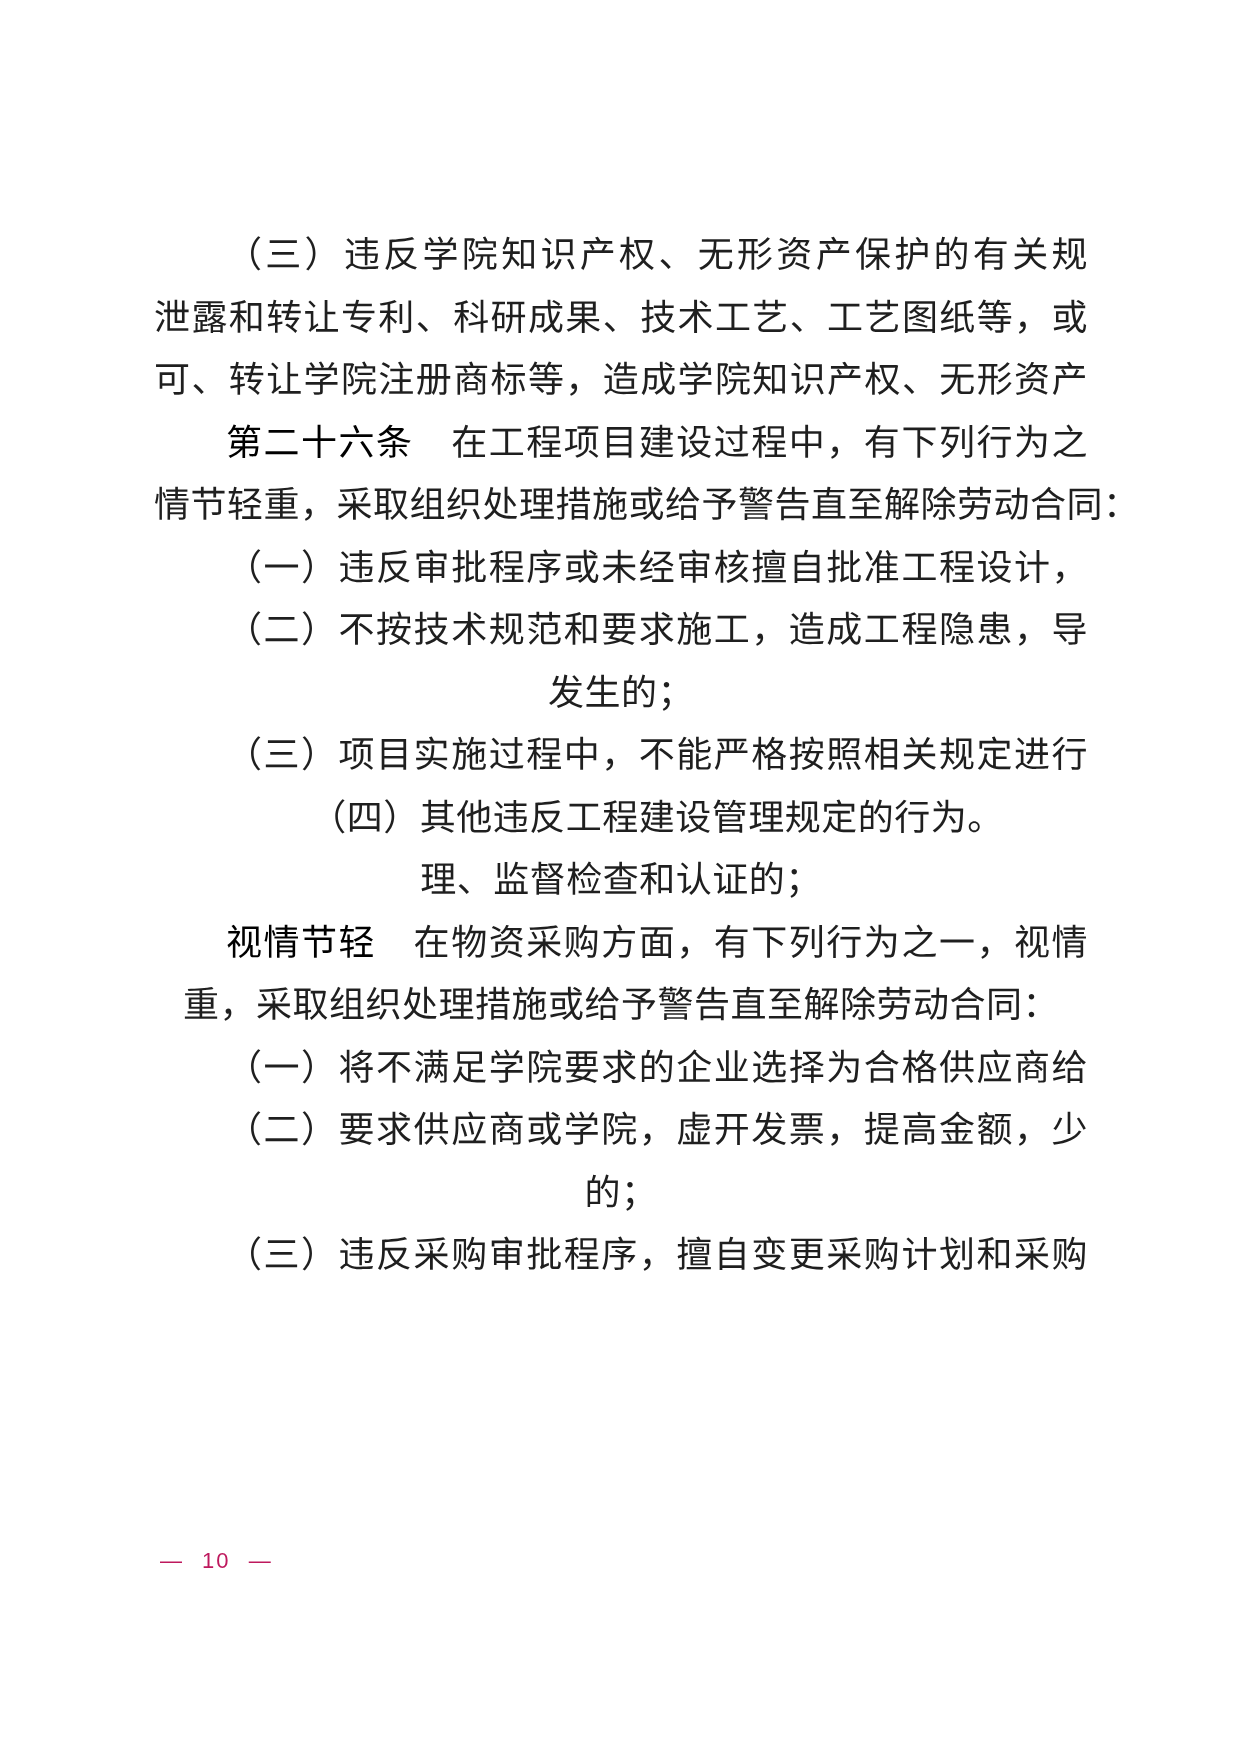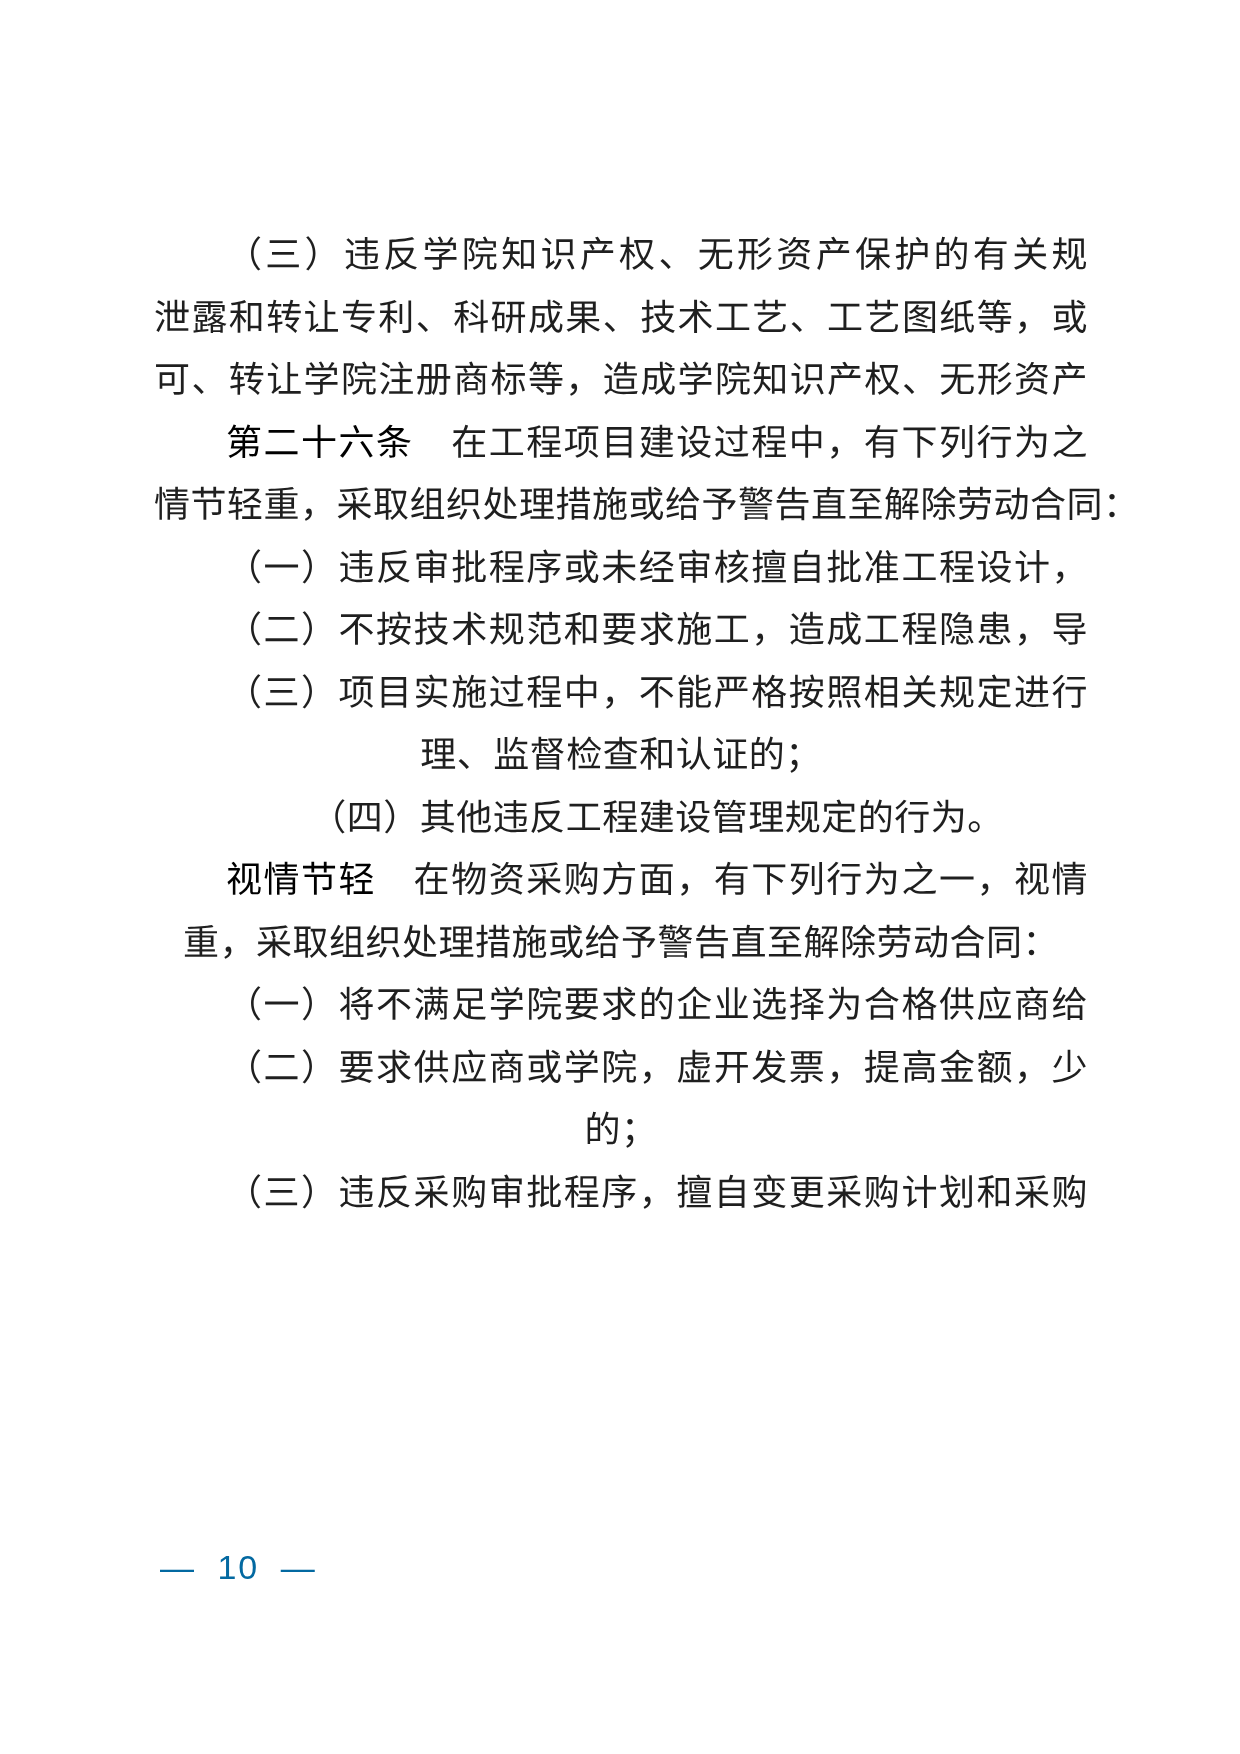--- a/index.html
+++ b/index.html
@@ -44,42 +44,43 @@
   }
   .article-num {
     font-weight: 400;
     color: #000000;
     font-family: "Liberation Sans", "DejaVu Sans", sans-serif;
   }
   .footer {
     position: absolute;
     left: 160px;
     top: 1548px;
-    font-size: 34px;
+    font-size: 22px;
     letter-spacing: 2px;
     word-spacing: 10px;
-    color: #0369a1;
+    color: #be185d;
     font-family: "Liberation Sans", "DejaVu Sans", sans-serif;
   }
 </style>
 </head>
 <body>
 
 <div class="page">
   <div class="content">
       <div class="line indent fill">（三）违反学院知识产权、无形资产保护的有关规定，擅自</div>
       <div class="line fill">泄露和转让专利、科研成果、技术工艺、工艺图纸等，或擅自许</div>
       <div class="line fill">可、转让学院注册商标等，造成学院知识产权、无形资产流失的；</div>
       <div class="line indent fill"><span class="article-num">第二十六条</span>　在工程项目建设过程中，有下列行为之一，视</div>
       <div class="line">情节轻重，采取组织处理措施或给予警告直至解除劳动合同：</div>
       <div class="line indent fill">（一）违反审批程序或未经审核擅自批准工程设计，违反规</div>
       <div class="line indent fill">（二）不按技术规范和要求施工，造成工程隐患，导致事故</div>
+      <div class="line">发生的；</div>
       <div class="line indent fill">（三）项目实施过程中，不能严格按照相关规定进行质量管</div>
+      <div class="line indent">（四）其他违反工程建设管理规定的行为。</div>
       <div class="line">理、监督检查和认证的；</div>
-      <div class="line indent">（四）其他违反工程建设管理规定的行为。</div>
       <div class="line indent fill"><span class="article-num">视情节轻</span>　在物资采购方面，有下列行为之一，视情节轻</div>
       <div class="line">重，采取组织处理措施或给予警告直至解除劳动合同：</div>
       <div class="line indent fill">（一）将不满足学院要求的企业选择为合格供应商给学院造</div>
       <div class="line indent fill">（二）要求供应商或学院，虚开发票，提高金额，少付多报</div>
       <div class="line">的；</div>
       <div class="line indent fill">（三）违反采购审批程序，擅自变更采购计划和采购物资规</div>
     </div>
   <div class="footer">
     <span>— 10 —</span>
   </div>

